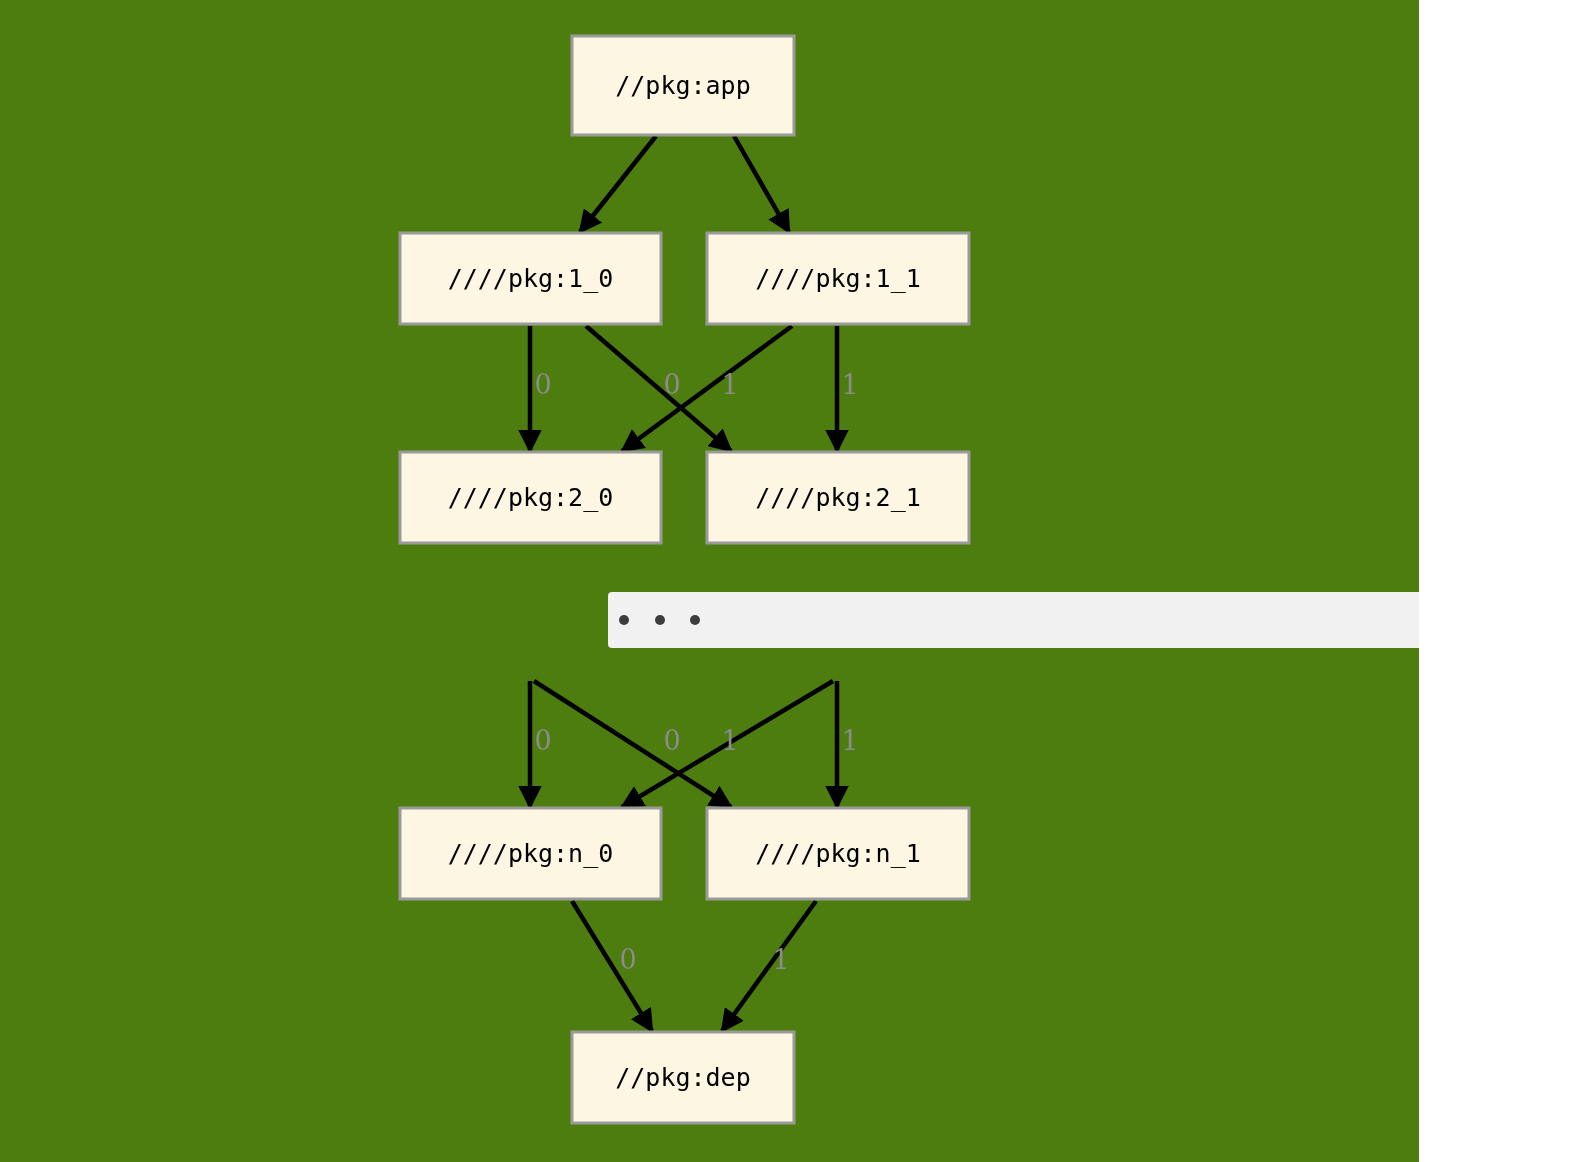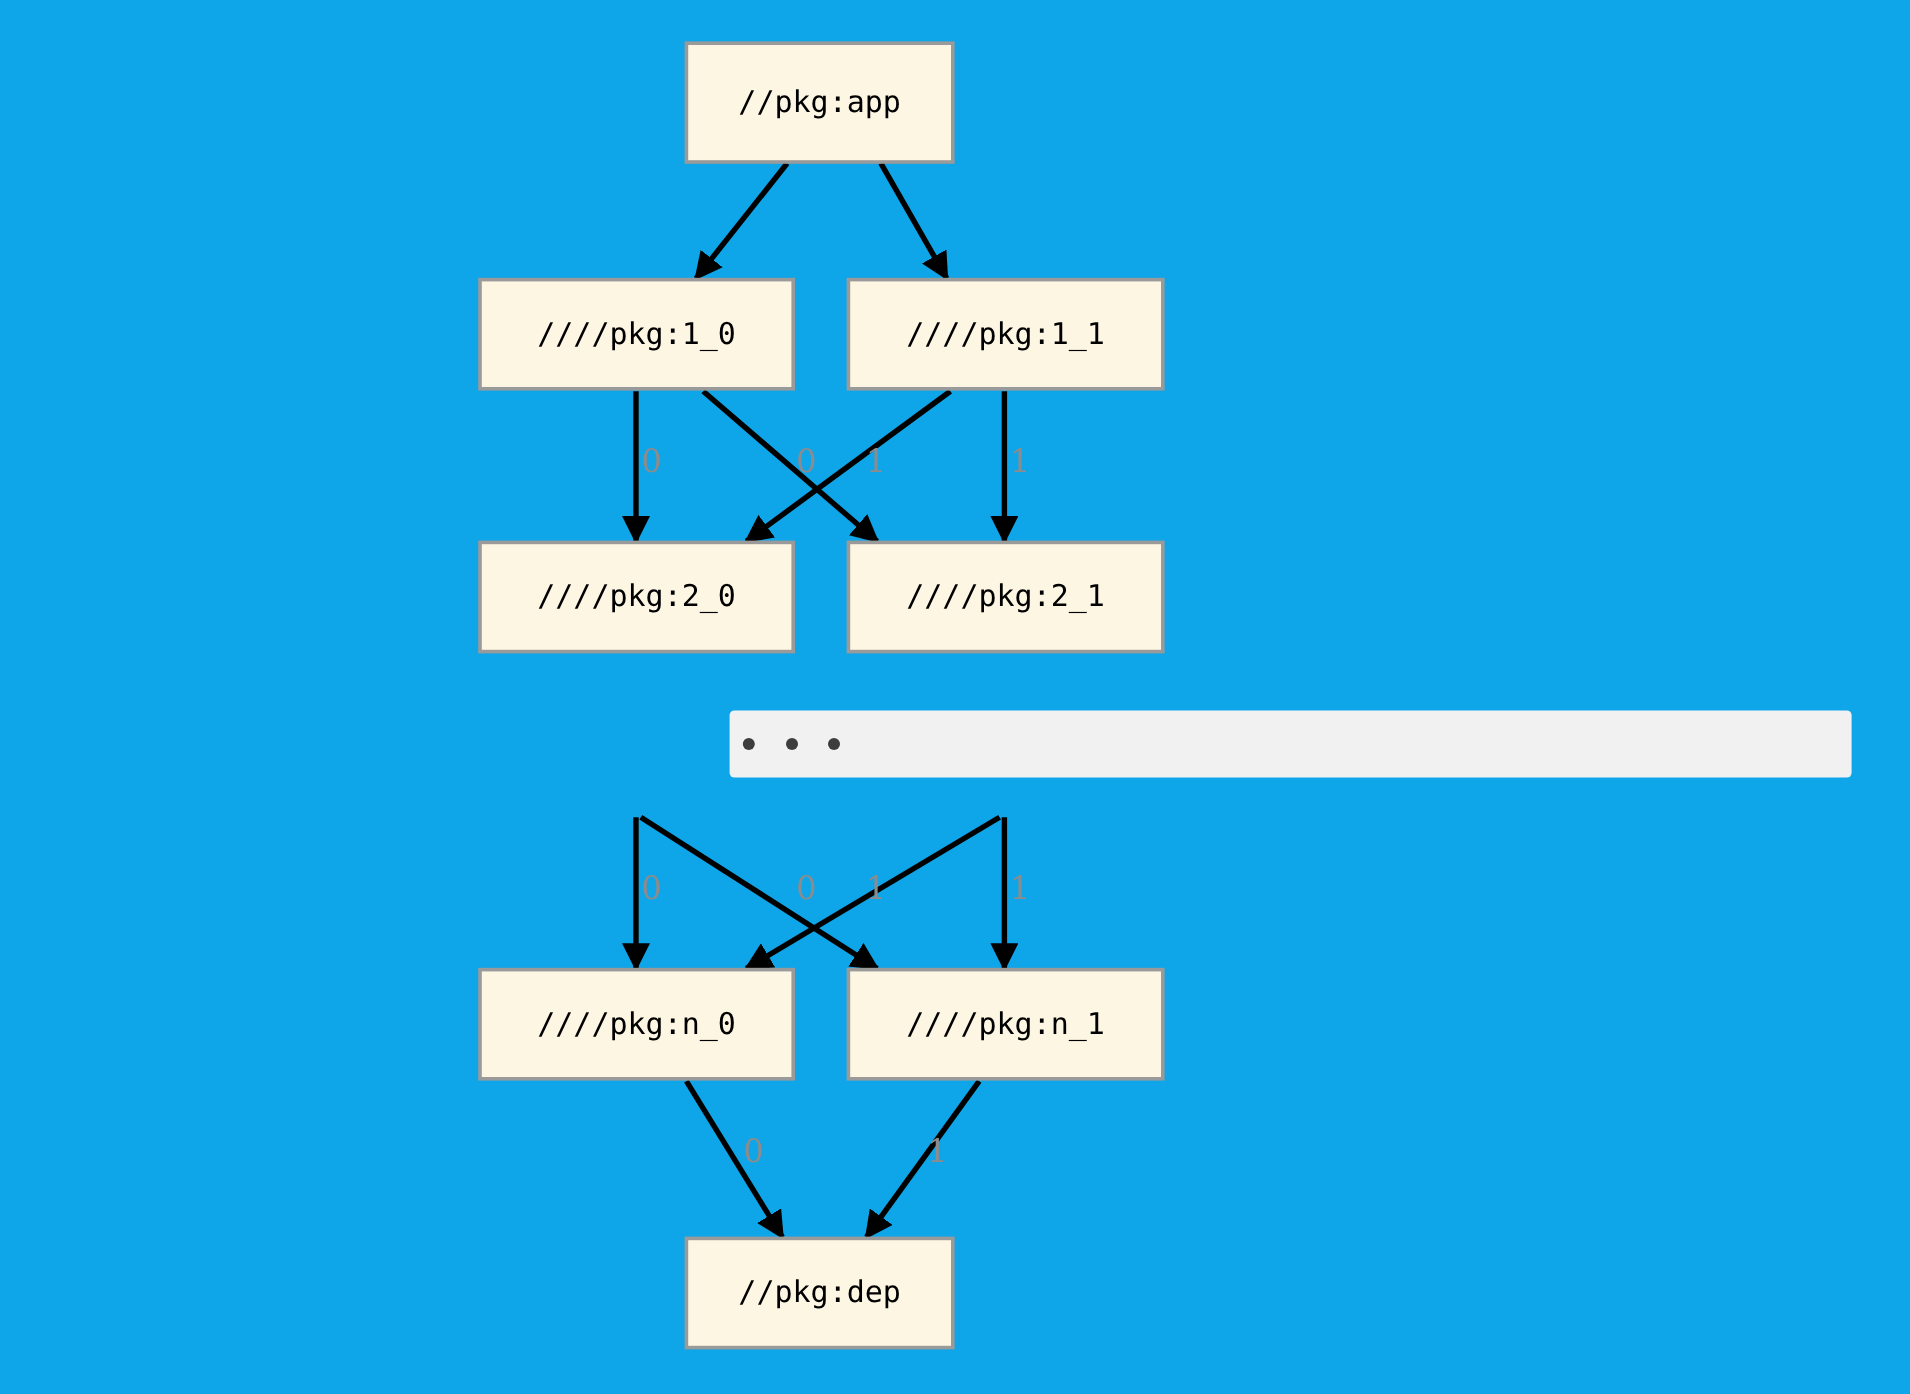--- a/index.html
+++ b/index.html
@@ -5,23 +5,23 @@
   html, body {
     margin: 0;
     padding: 0;
     background: #ffffff;
   }
   body {
     font-family: "DejaVu Sans Mono", monospace;
   }
   #canvas {
     position: relative;
-    width: 1592px;
+    width: 1419px;
     height: 1162px;
-    background: #0ea5e9;
+    background: #4d7c0f;
     overflow: hidden;
   }
   #graph-svg {
     position: absolute;
     left: 0;
     top: 0;
     width: 1592px;
     height: 1162px;
   }
   .node-box {

